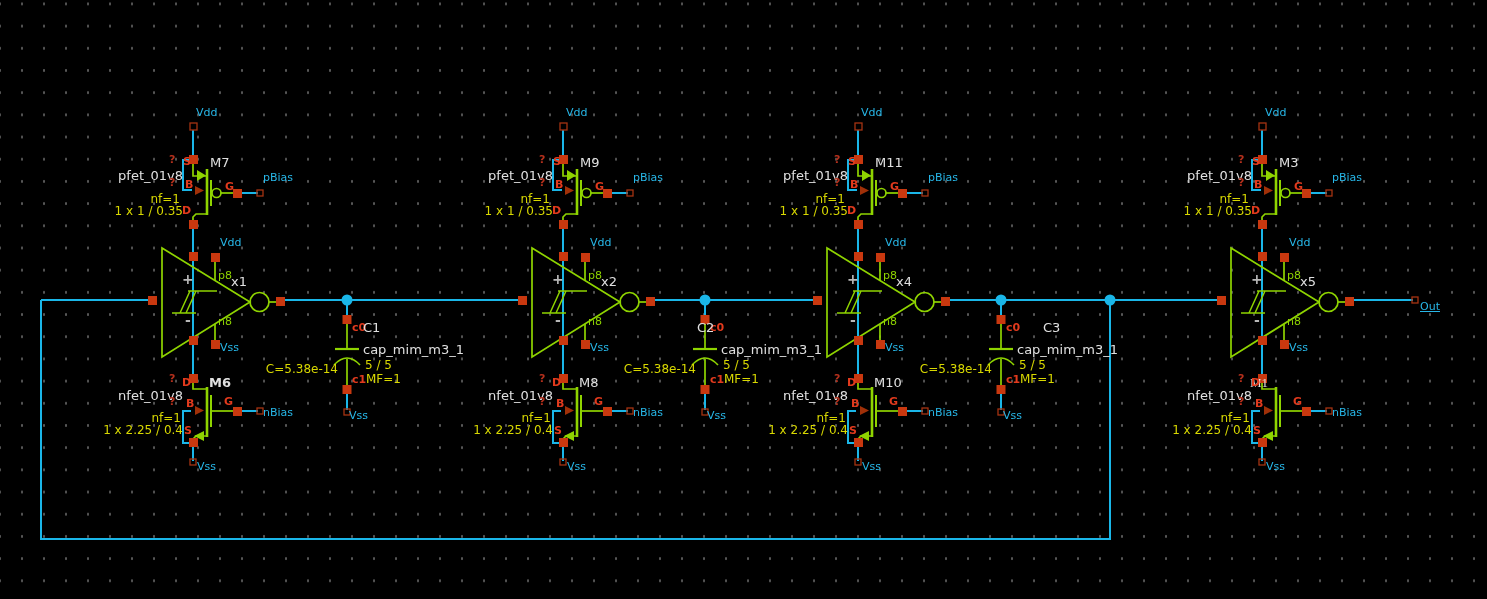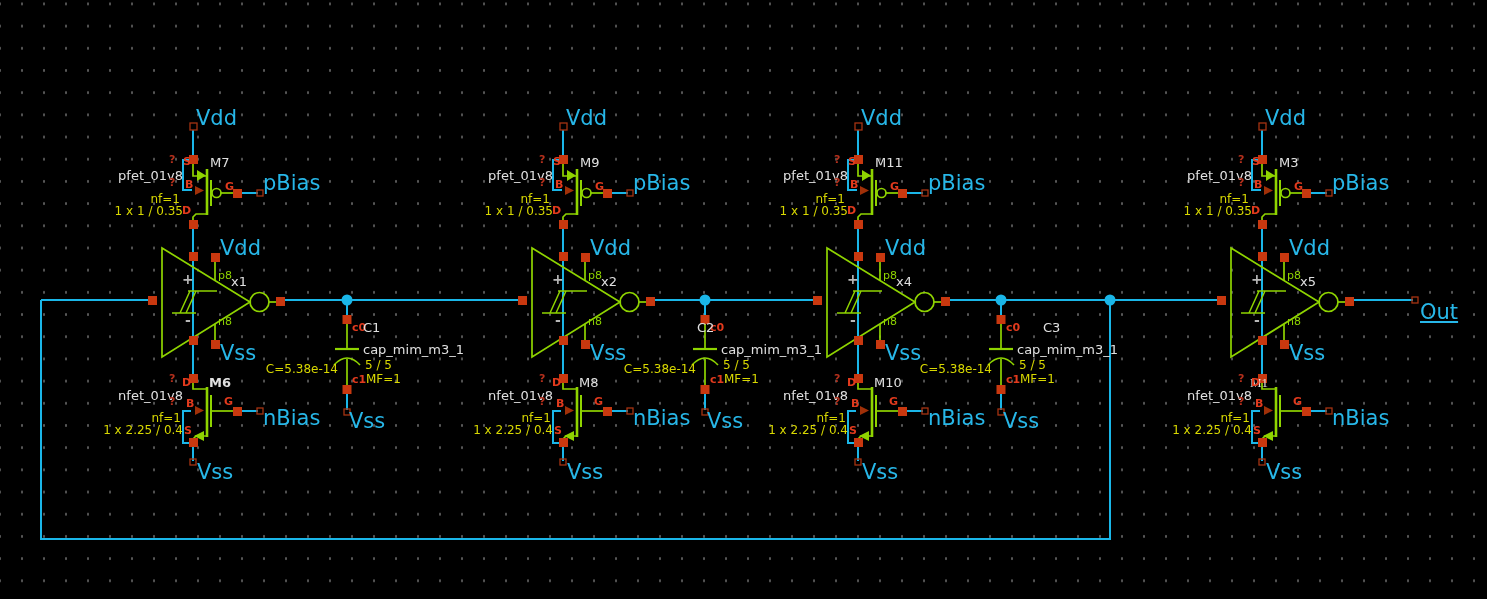--- a/index.html
+++ b/index.html
@@ -4,21 +4,21 @@
 <style>
   html,body{margin:0;padding:0;background:#000;overflow:hidden;}
   .canvas{
     position:relative;width:1487px;height:599px;background:#000;
     background-image:radial-gradient(circle,#585858 1px,transparent 1.5px);
     background-size:22px 22.2px;background-position:11px 15px;
     font-family:"DejaVu Sans",sans-serif;
   }
   svg.wires{position:absolute;left:0;top:0;}
   .lbl{position:absolute;line-height:1.1;white-space:nowrap;user-select:none;}
-  .c-cyan{font-size:21px;color:#27b7e8;}
+  .c-cyan{font-size:11px;color:#27b7e8;}
   .c-white{font-size:13px;color:#e0e0e0;}
   .c-yellow{font-size:12px;color:#d8d800;}
   .c-red{font-size:11px;font-weight:bold;color:#e23a1d;}
   .c-qmark{font-size:11px;font-weight:bold;color:#b5301c;}
   .c-green{font-size:11px;color:#8fd400;}
   .c-gray{font-size:14px;font-weight:bold;color:#b8b8b8;}
   .r{text-align:right;}
 </style>
 </head>
 <body>

